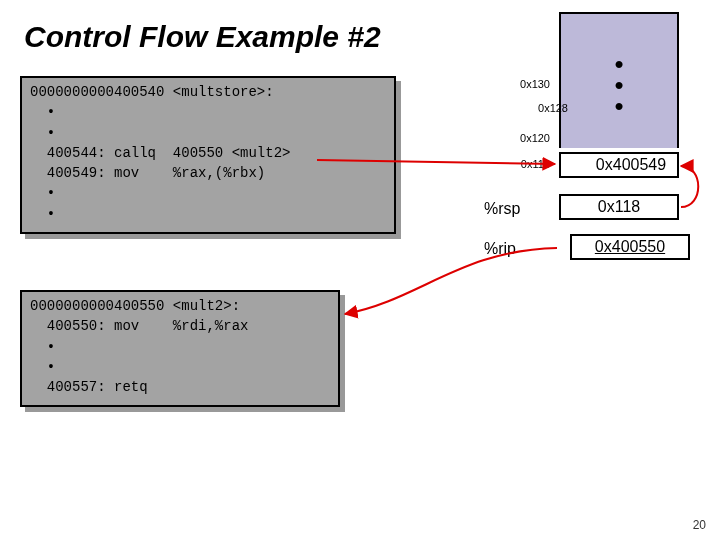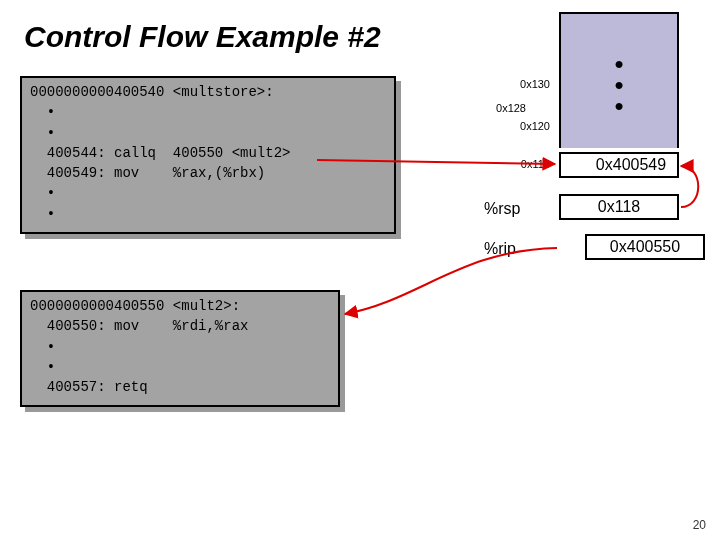--- a/index.html
+++ b/index.html
@@ -97,31 +97,31 @@
 <div class="codeblock code2"><span>0000000000400550 &lt;mult2&gt;:</span>
 <span>  400550: mov    %rdi,%rax</span>
 <span>  •</span>
 <span>  •</span>
 <span>  400557: retq</span></div>
 
 <div class="topcell" style="top:12px; left:559px; height:136px; border-bottom:none;"></div>
 <div class="dots" style="top:54px; left:609px;">•<br>•<br>•</div>
 
 <div class="stacklabel" style="top:78px; left:484px;">0x130</div>
-<div class="stacklabel" style="top:102px; left:460px;">0x128</div>
-<div class="stacklabel" style="top:120px; left:484px;">0x120</div>
+<div class="stacklabel" style="top:102px; left:502px;">0x128</div>
+<div class="stacklabel" style="top:132px; left:484px;">0x120</div>
 <div class="stacklabel" style="top:158px; left:484px;">0x118</div>
 
 <div class="stackcell" style="top:152px; left:559px;">0x400549</div>
 
 <div class="reglabel" style="top:200px; left:484px;">%rsp</div>
 <div class="regcell" style="top:194px; left:559px;">0x118</div>
 
 <div class="reglabel" style="top:240px; left:484px;">%rip</div>
-<div class="regcell" style="top:234px; left:585px;">0x400550</div>
+<div class="regcell" style="top:234px; left:570px;text-decoration:underline;">0x400550</div>
 
 <div class="pagenum">20</div>
 
 <svg class="overlay">
   <defs>
     <marker id="arr" viewBox="0 0 10 10" refX="9" refY="5" markerWidth="7" markerHeight="7" orient="auto-start-reverse">
       <path d="M 0 0 L 10 5 L 0 10 z" fill="#d00"></path>
     </marker>
   </defs>
 

